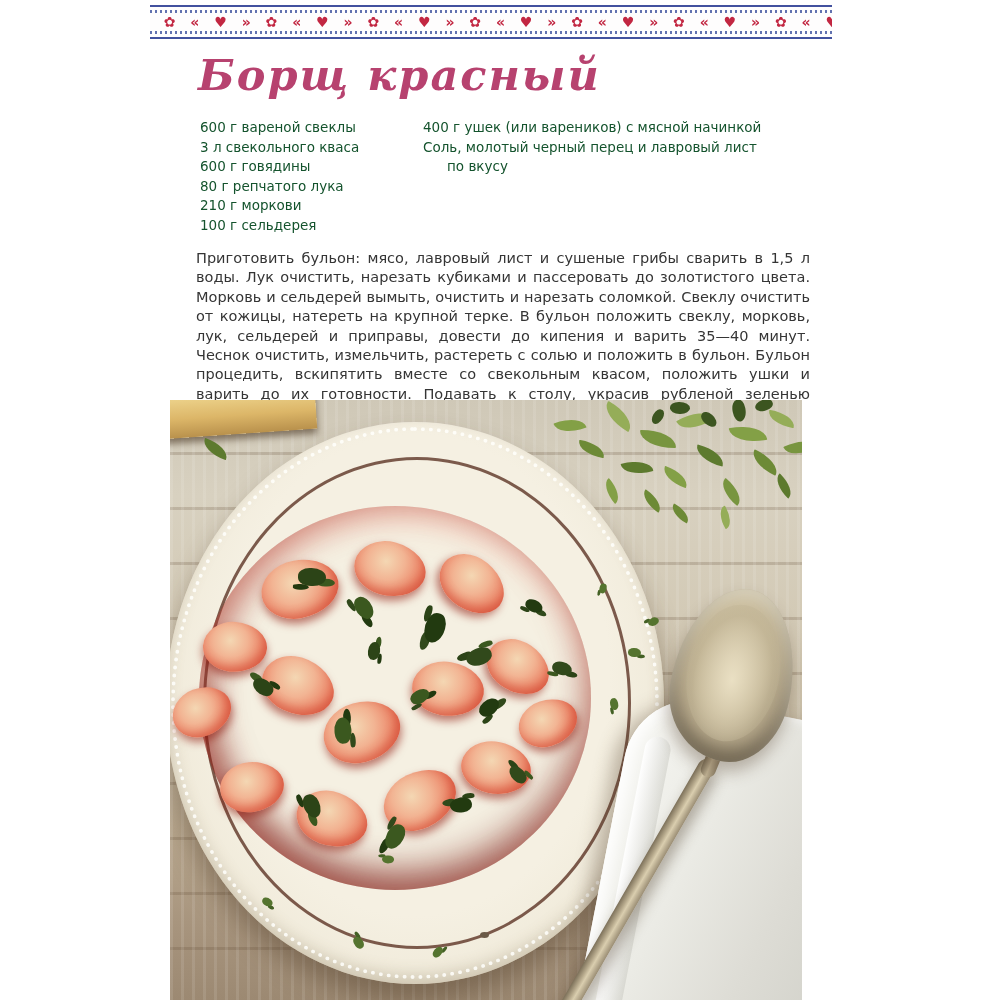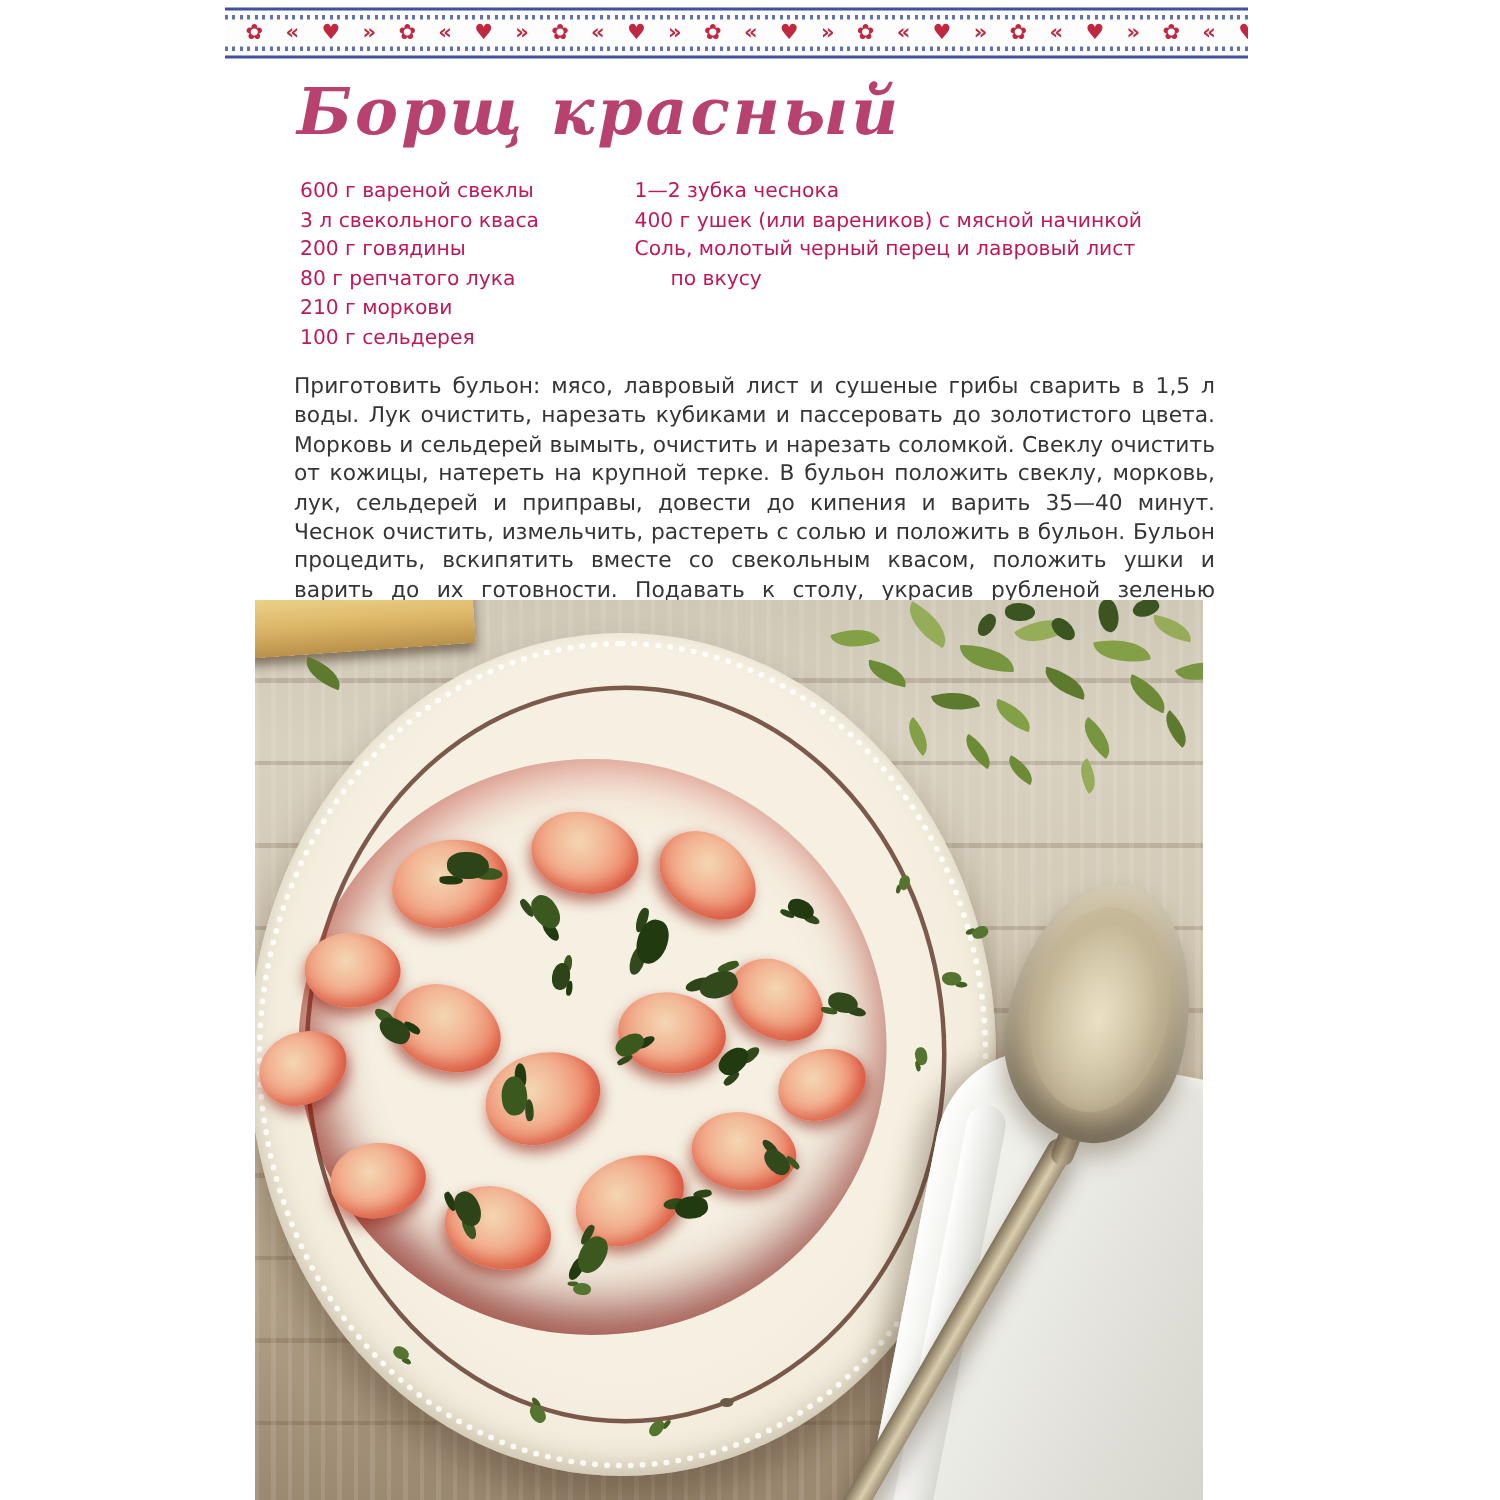--- a/index.html
+++ b/index.html
@@ -14,21 +14,21 @@
     background:repeating-linear-gradient(90deg,#6272b0 0 2px, transparent 2px 5px); }
   .micro.top { top:3px; } .micro.bot { bottom:3px; }
   .ornament-row { color:#c22742; font-size:14px; font-weight:bold; letter-spacing:5px;
     white-space:nowrap; line-height:1; }
 
   
   .title { position:absolute; left:198px; top:50px; font-family:"DejaVu Serif", serif;
     font-style:italic; font-size:43px; color:#b7426f; letter-spacing:2px; }
 
   
-  .ing { position:absolute; top:118px; font-size:13.5px; line-height:19.6px; color:#be185d; }
+  .ing { position:absolute; top:118px; font-size:13.5px; line-height:19.6px; color:#14532d; }
   .ing-left  { left:200px; width:215px; }
   .ing-right { left:423px; width:400px; }
   .ing div.cont { padding-left:24px; }
 
   
   .instructions { position:absolute; left:196px; top:249px; width:614px;
     font-size:14.5px; line-height:19.4px; color:#353535; text-align:justify; }
 
   
   .photo { position:absolute; left:170px; top:400px; width:632px; height:600px; overflow:hidden;
@@ -98,27 +98,26 @@
     <div class="micro top"></div>
     <div class="ornament-row" style="color: rgb(194, 39, 66);">« ♥ » ✿ « ♥ » ✿ « ♥ » ✿ « ♥ » ✿ « ♥ » ✿ « ♥ » ✿ « ♥ » ✿ « ♥ » ✿ « ♥ » ✿ « ♥ » ✿ </div>
     <div class="micro bot"></div>
   </div>
 
   <h1 class="title">Борщ красный</h1>
 
   <div class="ing ing-left">
     <div>600 г вареной свеклы</div>
     <div>3 л свекольного кваса</div>
-    <div>200 г говядины</div>
+    <div>600 г говядины</div>
     <div>80 г репчатого лука</div>
     <div>210 г моркови</div>
     <div>100 г сельдерея</div>
   </div>
   <div class="ing ing-right">
-    <div>1—2 зубка чеснока</div>
     <div>400 г ушек (или вареников) с мясной начинкой</div>
     <div>Соль, молотый черный перец и лавровый лист</div>
     <div class="cont">по вкусу</div>
   </div>
 
   <p class="instructions">Приготовить бульон: мясо, лавровый лист и сушеные грибы сварить в 1,5 л воды. Лук очистить, нарезать кубиками и пассеровать до золотистого цвета. Морковь и сельдерей вымыть, очистить и нарезать соломкой. Свеклу очистить от кожицы, натереть на крупной терке. В бульон положить свеклу, морковь, лук, сельдерей и приправы, довести до кипения и варить 35—40 минут. Чеснок очистить, измельчить, растереть с солью и положить в бульон. Бульон процедить, вскипятить вместе со свекольным квасом, положить ушки и варить до их готовности. Подавать к столу, украсив рубленой зеленью петрушки.</p>
 
   <figure class="photo" id="photo" title="Тарелка красного борща с ушками и зеленью петрушки, серебряная ложка и салфетка на деревянном столе">
     <div class="board"></div>
     <div class="plate"></div>

